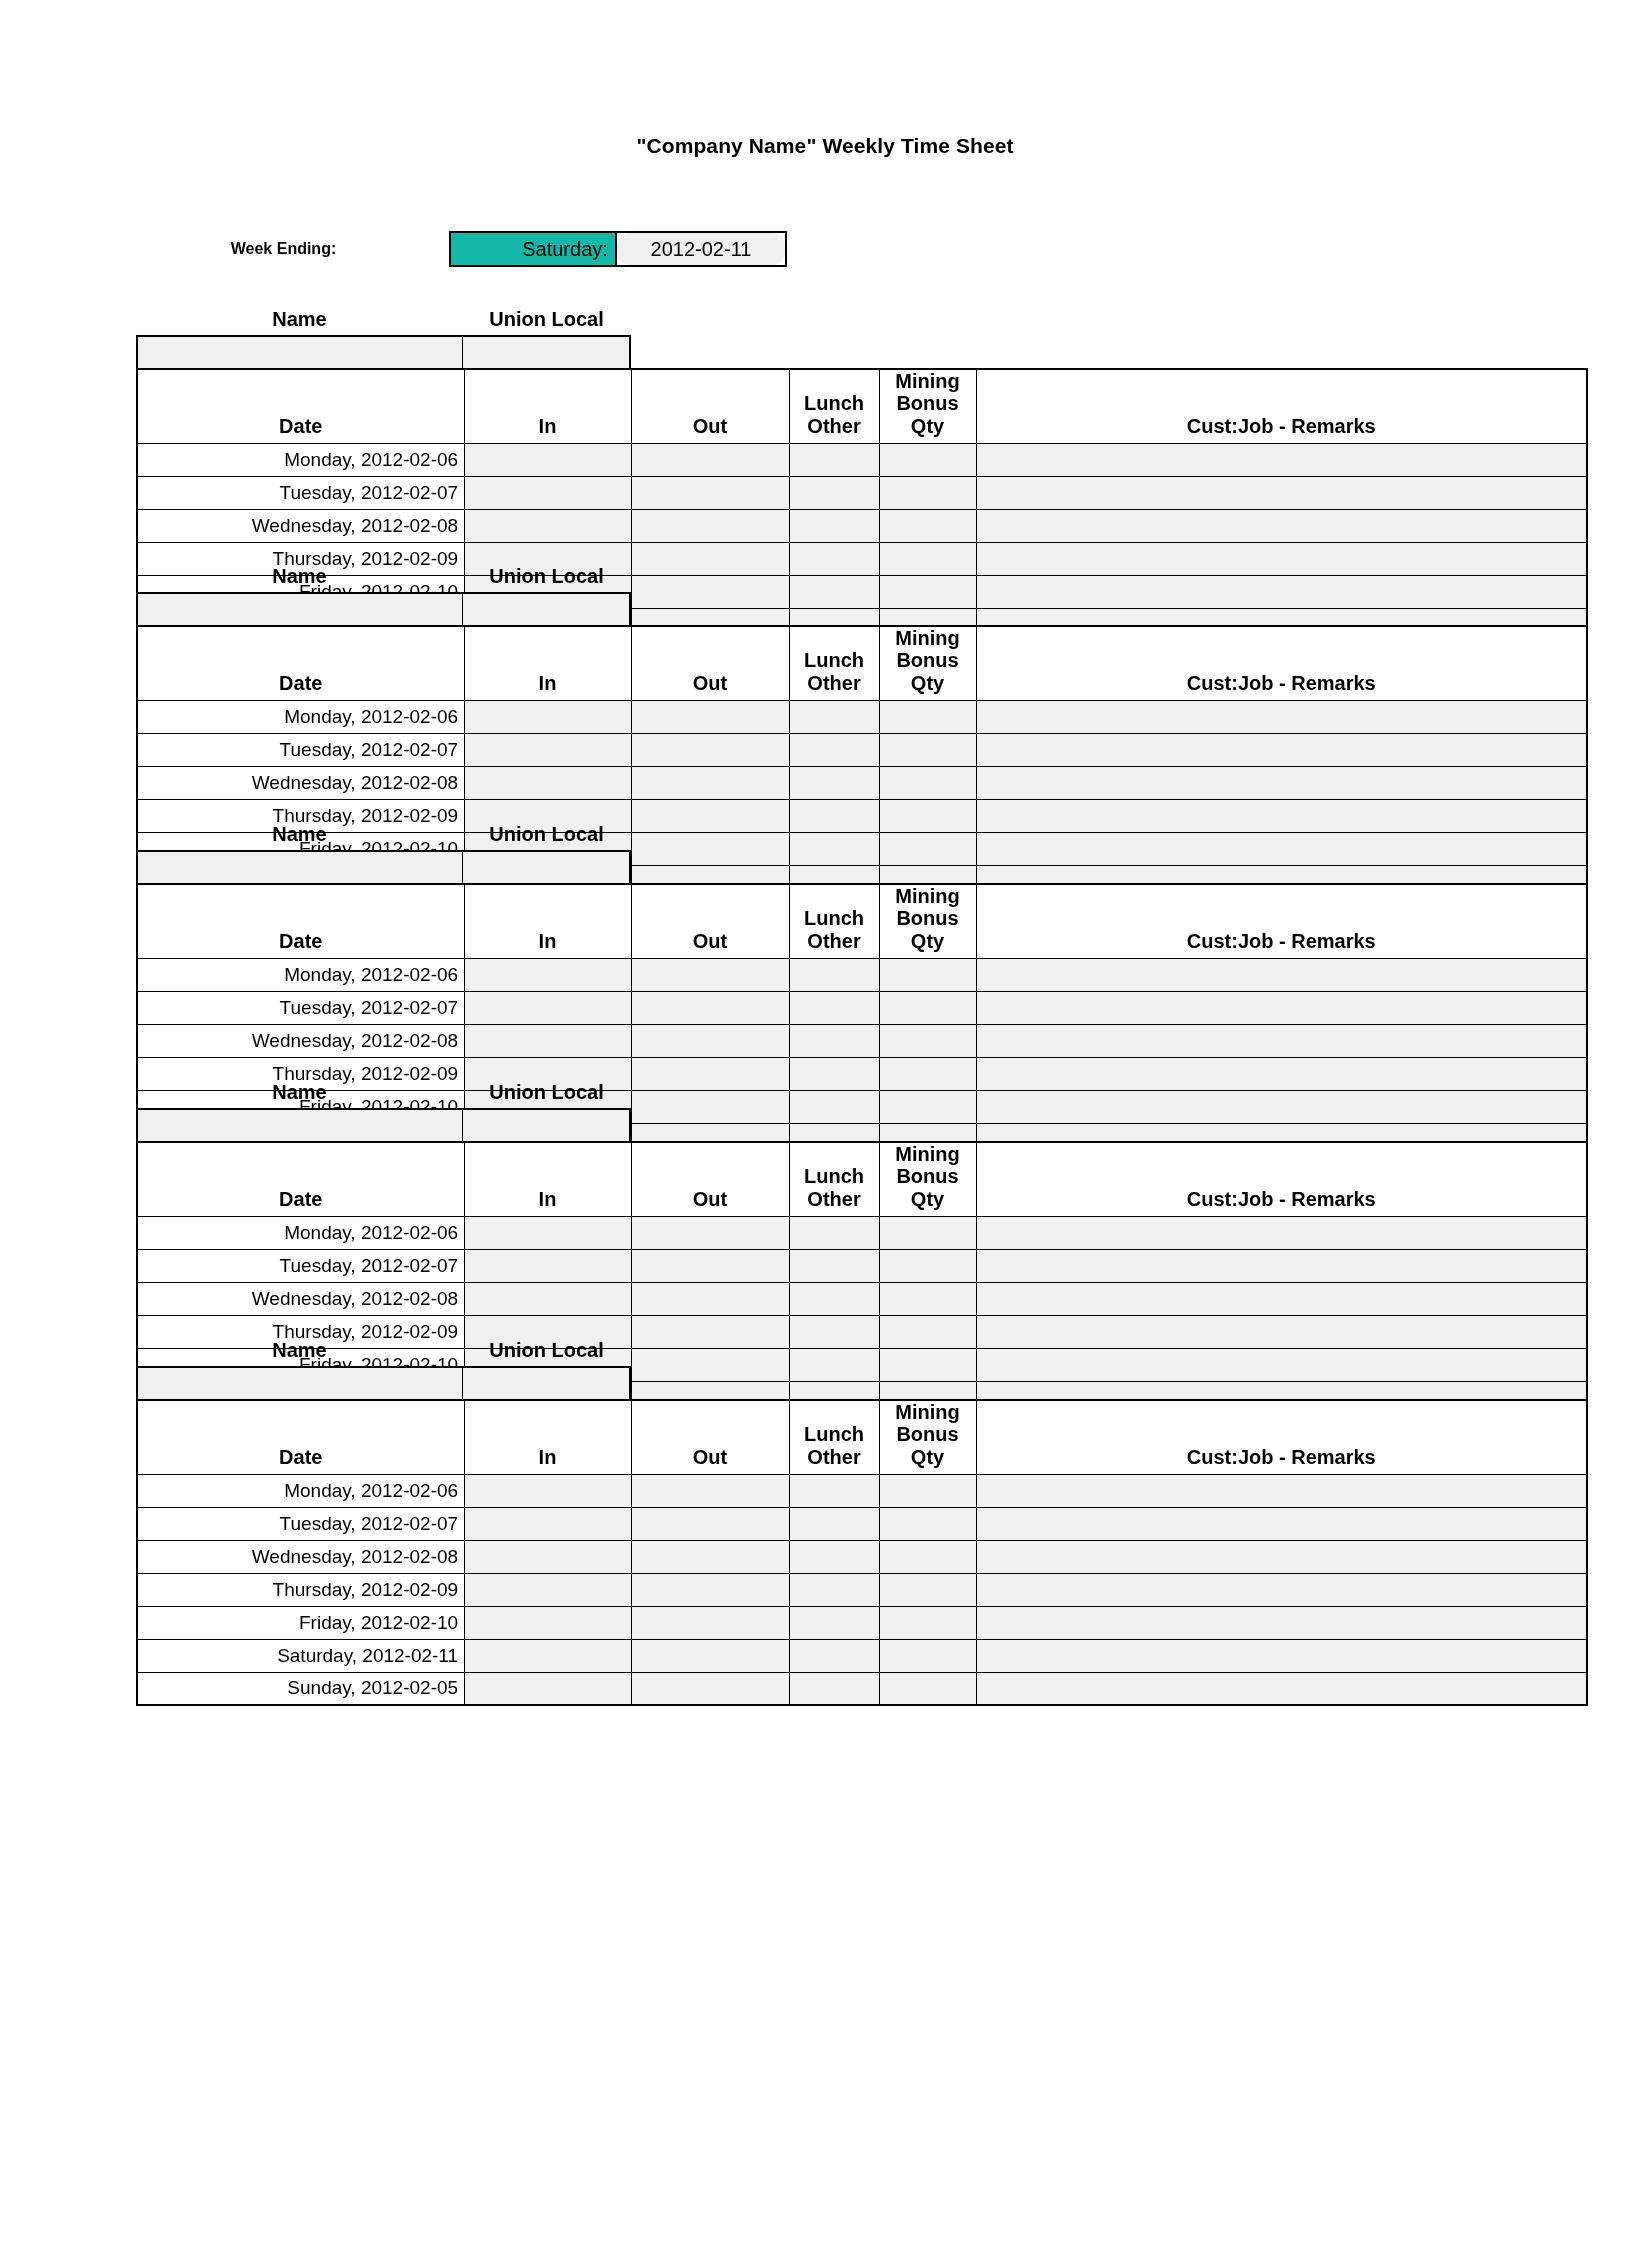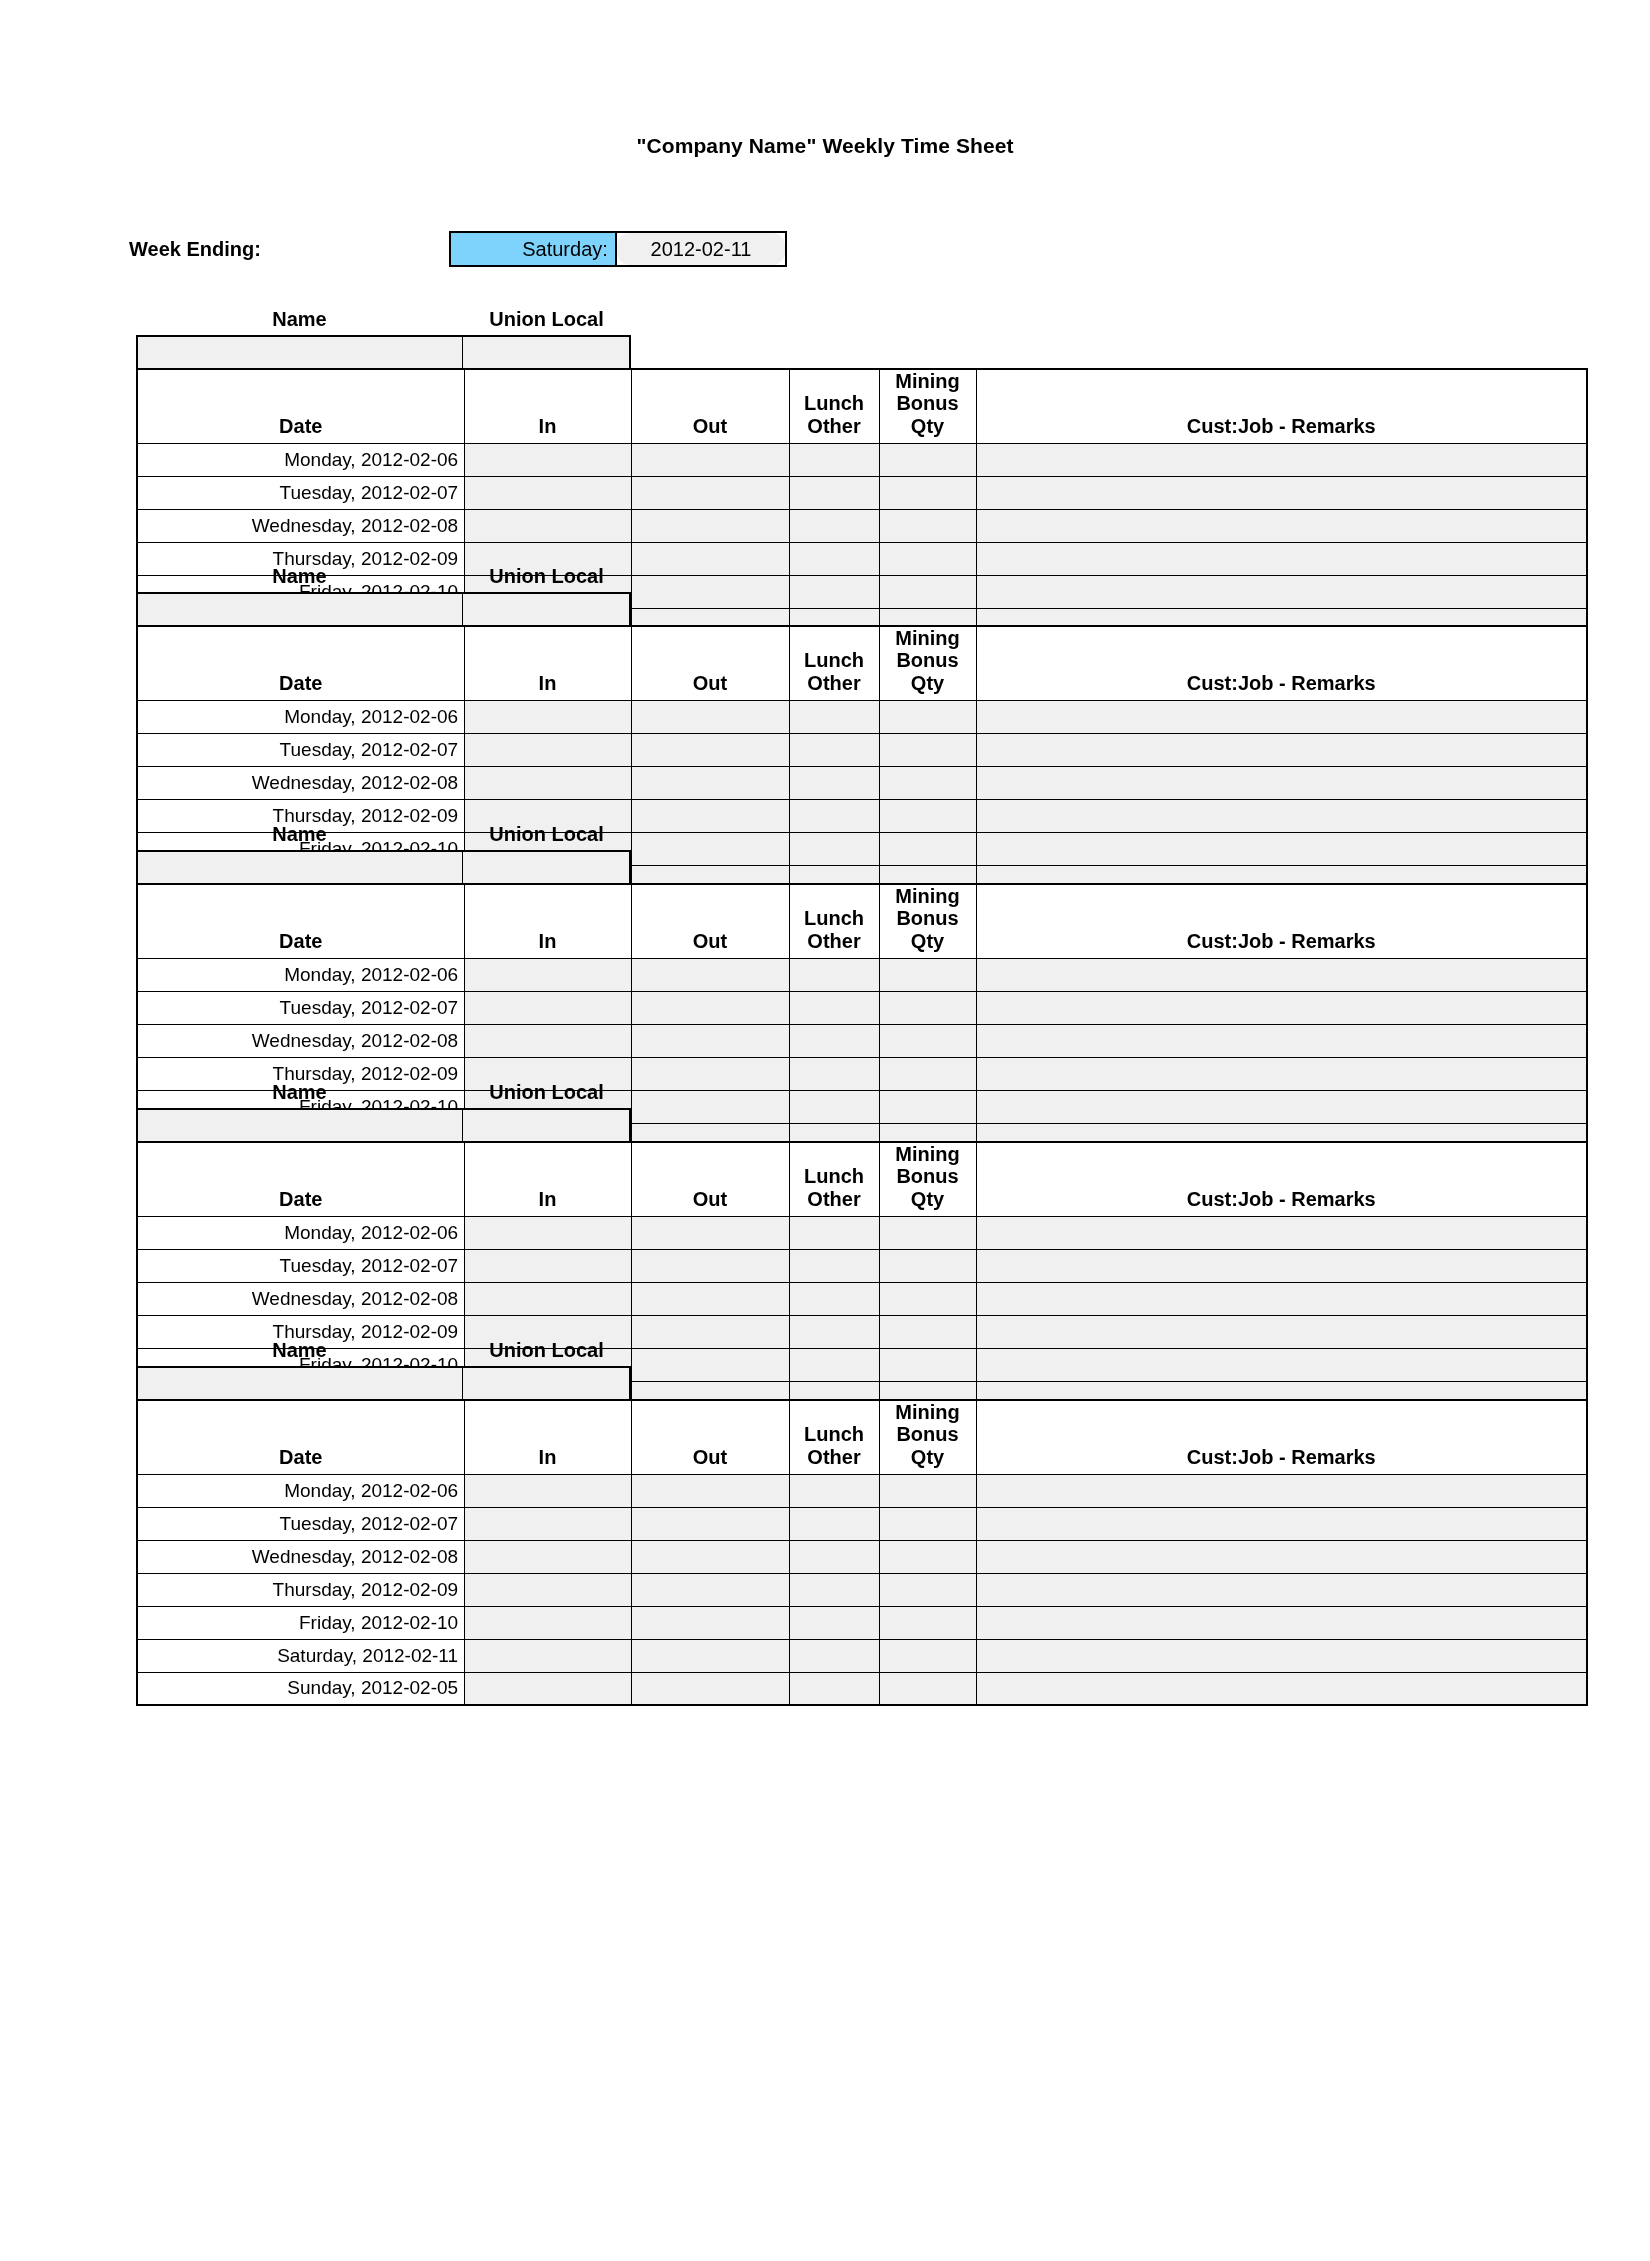--- a/index.html
+++ b/index.html
@@ -31,41 +31,41 @@
     position: absolute;
     top: 231px;
     left: 129px;
     width: 688px;
     height: 36px;
     display: flex;
     align-items: center;
   }
   #week-ending-label {
     width: 320px;
-    text-align: left;
+    text-align: center;
     padding-right: 11px;
-    font-size: 20px;
+    font-size: 16px;
     font-weight: bold;
   }
   #week-ending-box {
     display: flex;
     border: 2.7px solid #000;
     height: 36px;
   }
   .we-cell {
     display: flex;
     align-items: center;
     font-size: 20px;
     height: 100%;
   }
   #week-ending-day {
     width: 166px;
     justify-content: flex-end;
     padding-right: 7.2px;
-    background: #7dd3fc;
+    background: #14b8a6;
     border-right: 2.7px solid #000;
   }
   #week-ending-date {
     width: 168px;
     justify-content: center;
     background: #f0f0f0;
     border-radius: 13px;
   }
 
   

